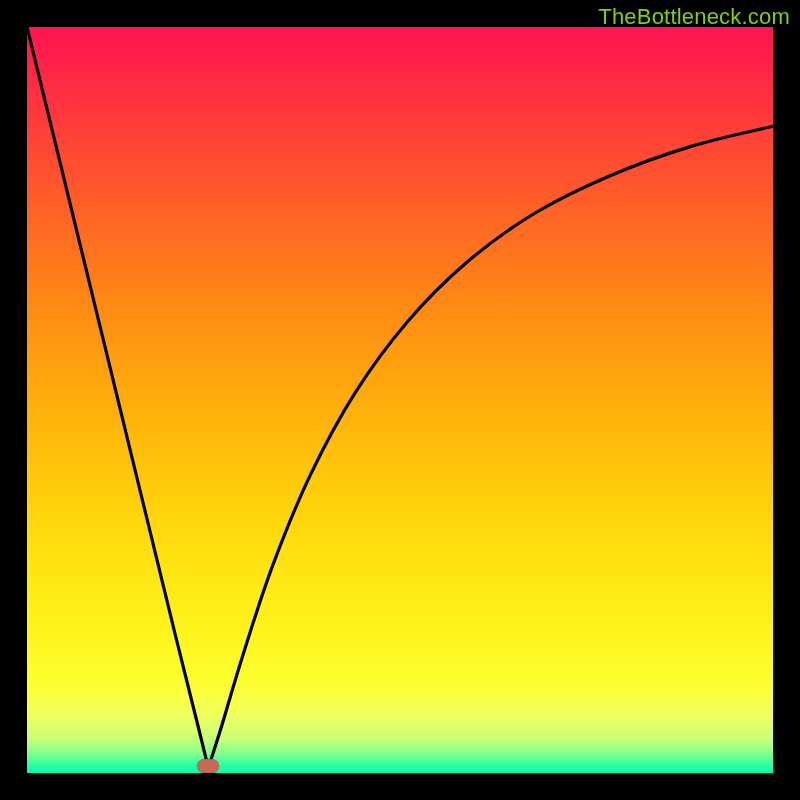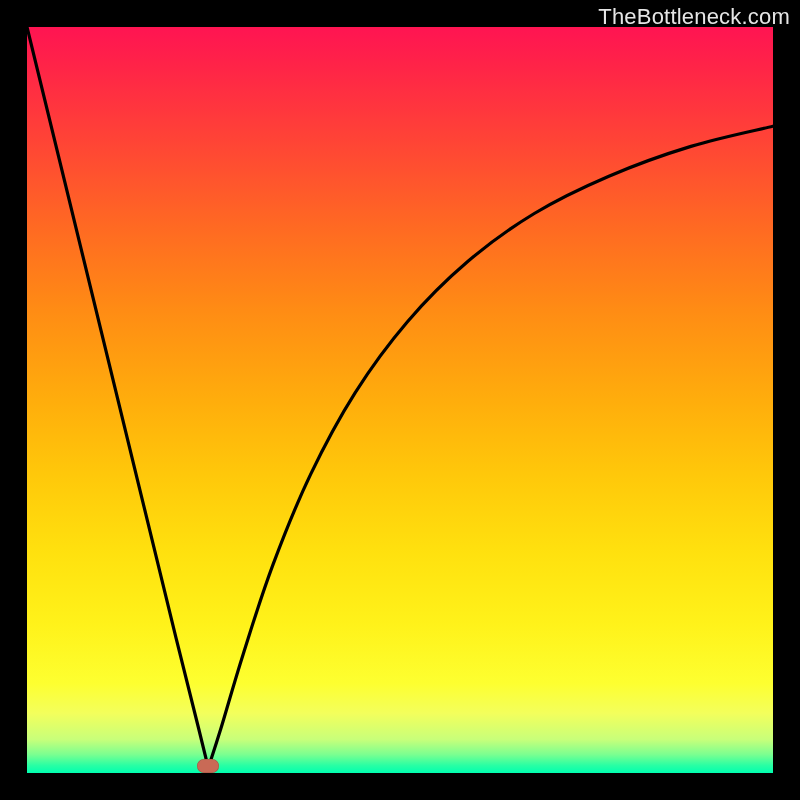--- a/index.html
+++ b/index.html
@@ -58,21 +58,21 @@
     height: 14px;
     border-radius: 7px;
     background: #c96a56;
     transform: translate(-50%, -50%);
     box-shadow: 0 0 0 0.5px rgba(0,0,0,0.2) inset;
   }
   .watermark {
     position: absolute;
     top: 4px;
     right: 10px;
-    color: #e5e5e5;
+    color: #84cc16;
     font-size: 22px;
     font-weight: 500;
     letter-spacing: 0.2px;
     user-select: none;
   }
 </style>
 </head>
 <body>
 
 <div class="watermark">TheBottleneck.com</div>

